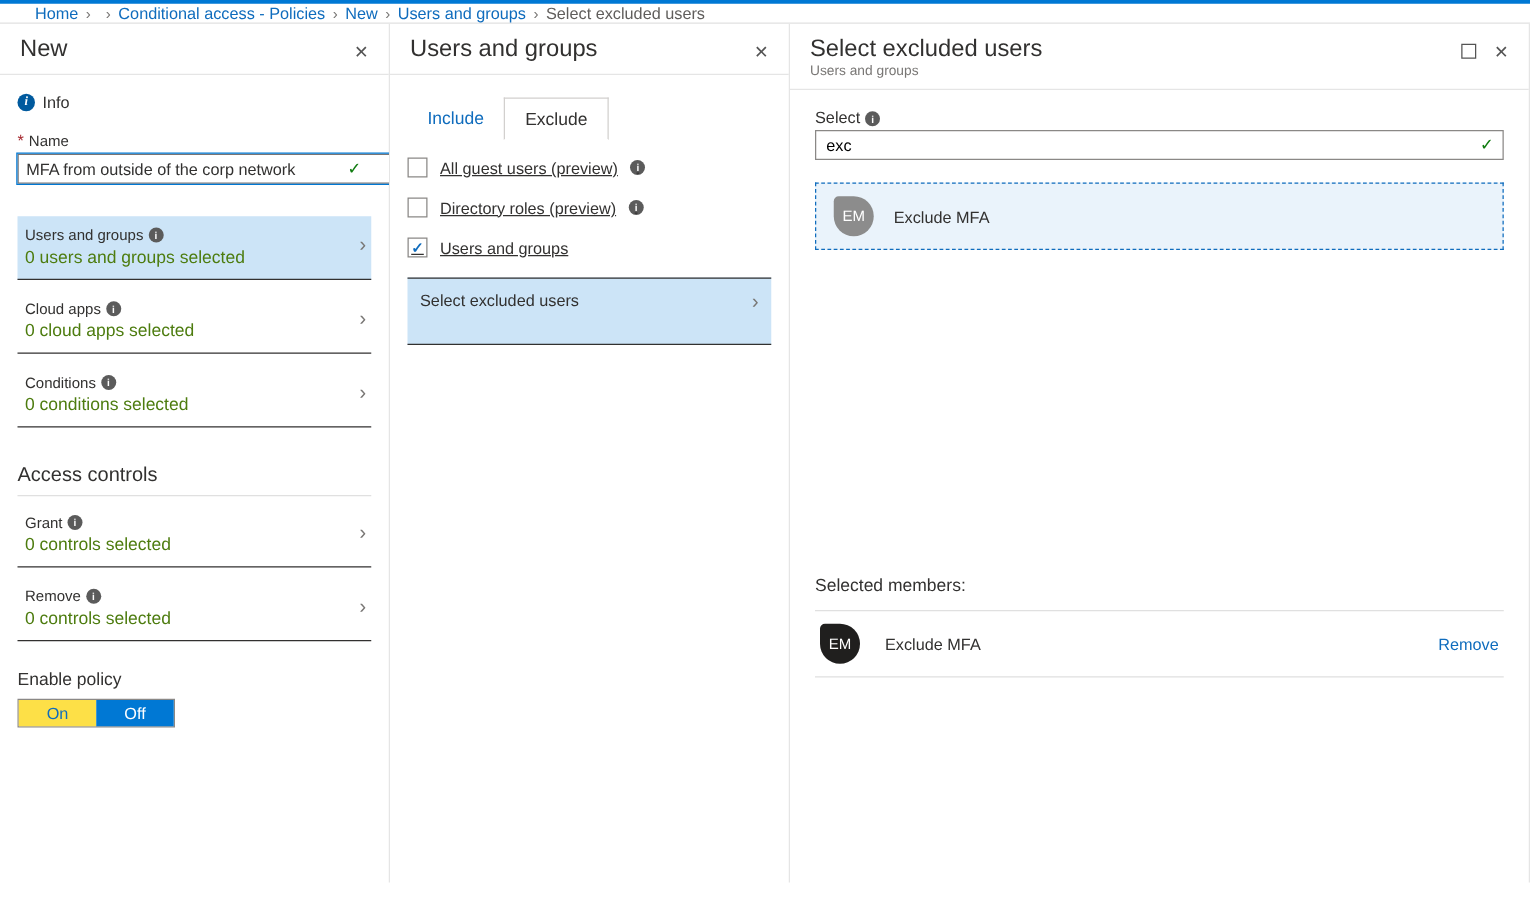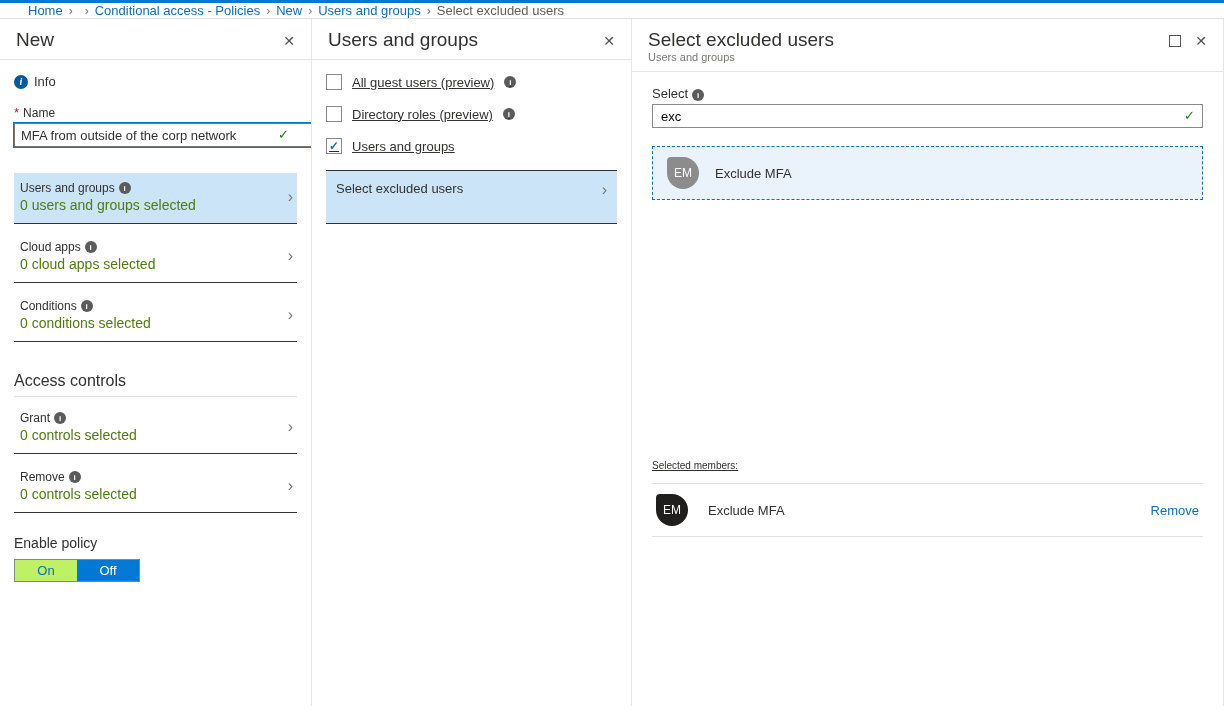--- a/index.html
+++ b/index.html
@@ -192,21 +192,21 @@
     width:126px;
     border:1px solid #8a8886;
     font-size:13px;
   }
   .toggle div {
     flex:1;
     text-align:center;
     padding:3px 0;
     cursor:pointer;
   }
-  .toggle .on { color:#0f6cbd; background:#bef264;}
+  .toggle .on { color:#0f6cbd; background:#fde047;}
   .toggle .off { color:#fff; background:#0078d4;}
 
   
   .tabs {
     display:flex;
     margin: 4px 0 14px 0;
   }
   .tab {
     padding: 8px 16px;
     font-size: 14px;
@@ -277,24 +277,23 @@
   .avatar {
     width:32px;height:32px;
     background:#8c8c8c;
     color:#fff;
     display:flex;align-items:center;justify-content:center;
     font-size:12px;
     border-radius: 4px 16px 16px 16px;
   }
   .avatar.dark { background:#201f1e; }
   .selected-h {
-    font-size:10px;
+    font-size:14px;
     margin-top:260px;
     margin-bottom:12px;
-    text-decoration:underline;
   }
   .selected-row {
     border-top:1px solid #e0e0e0;
     border-bottom:1px solid #e0e0e0;
     padding:10px 4px;
     display:flex;
     align-items:center;
     gap:20px;
   }
   .remove-link {
@@ -417,20 +416,24 @@
   <div class="blade blade2">
     <div class="blade-header">
       <div>
         <div class="blade-title">Users and groups</div>
       </div>
       <div class="header-right">
         <span class="close-x">✕</span>
       </div>
     </div>
     <div class="blade-body">
+      <div class="tabs">
+        <div class="tab">Include</div>
+        <div class="tab active">Exclude</div>
+      </div>
 
       <div class="check-row">
         <span class="cb"></span>
         <span>All guest users (preview)</span>
         <span class="info-dot">i</span>
       </div>
       <div class="check-row">
         <span class="cb"></span>
         <span>Directory roles (preview)</span>
         <span class="info-dot">i</span>

